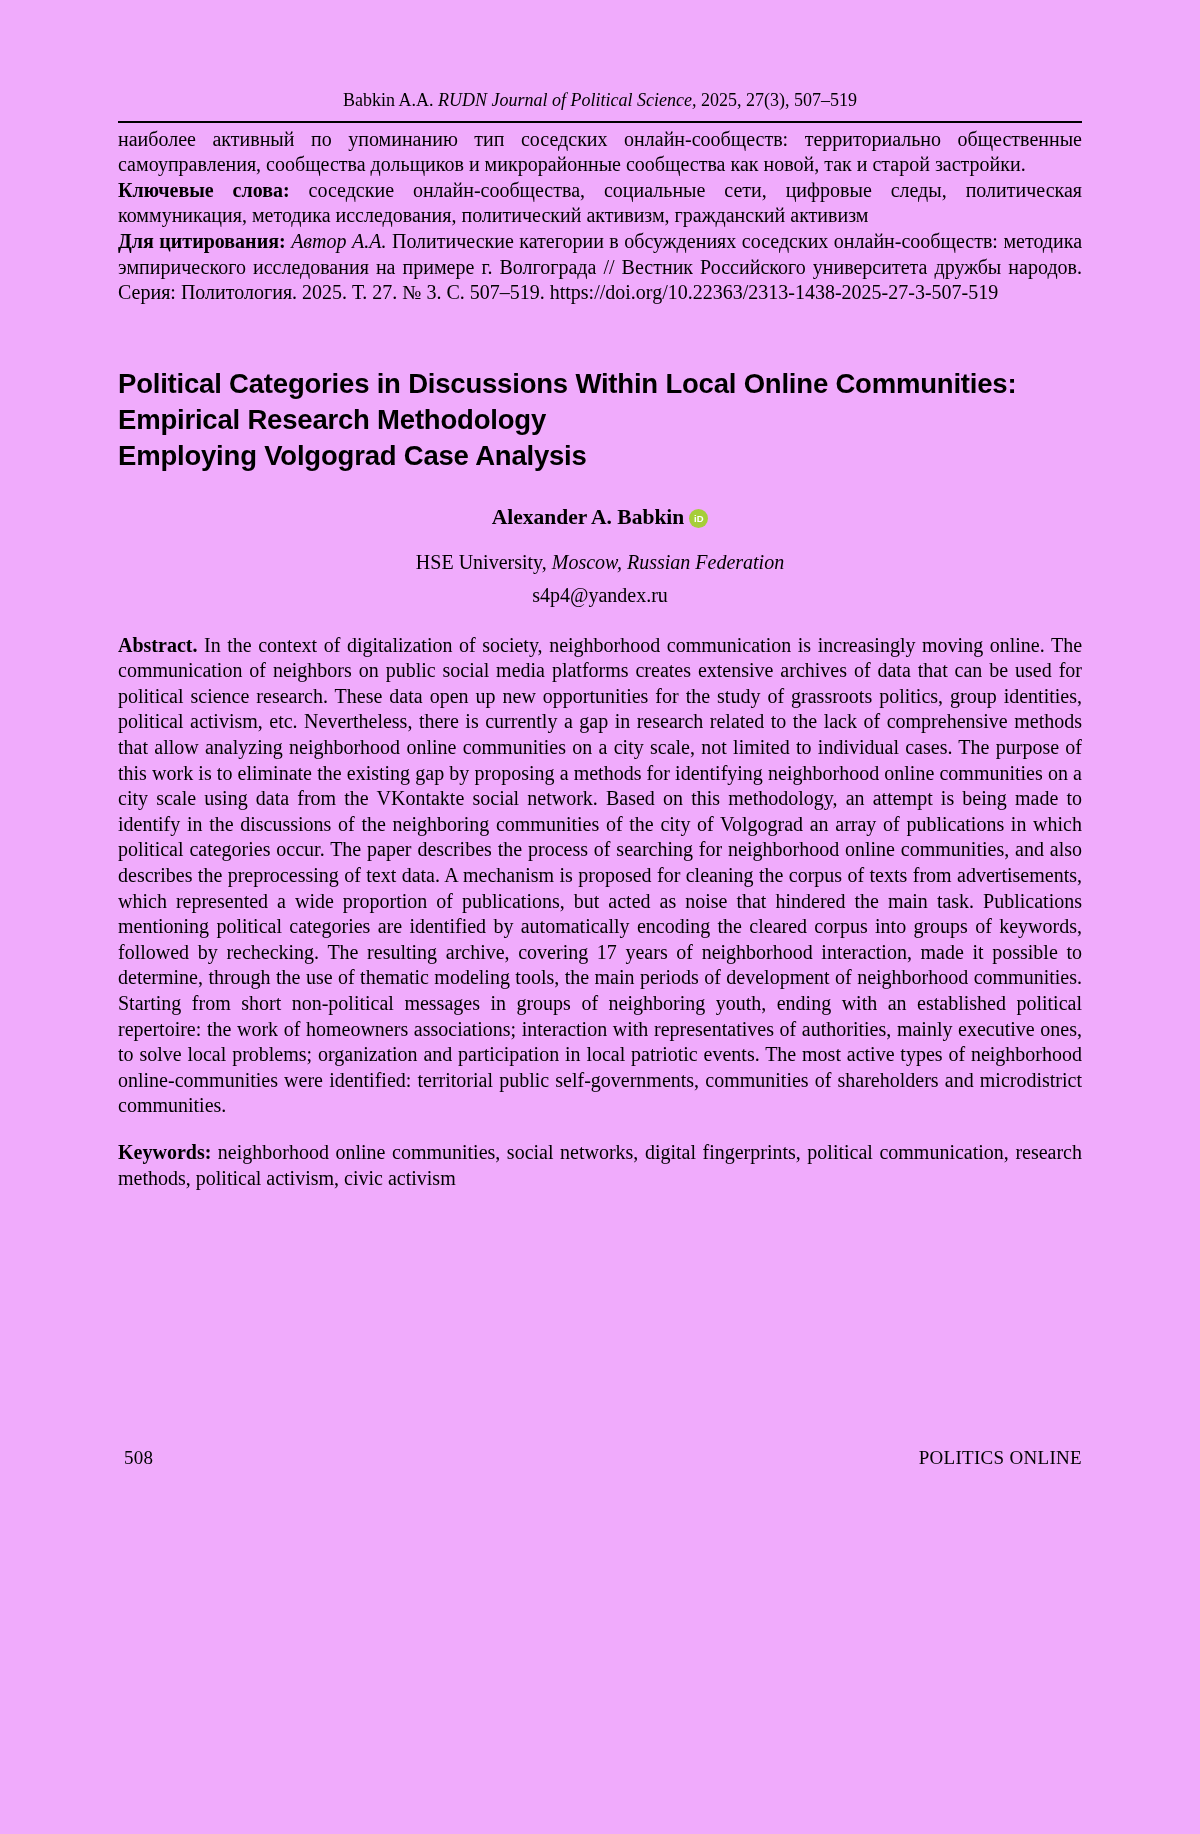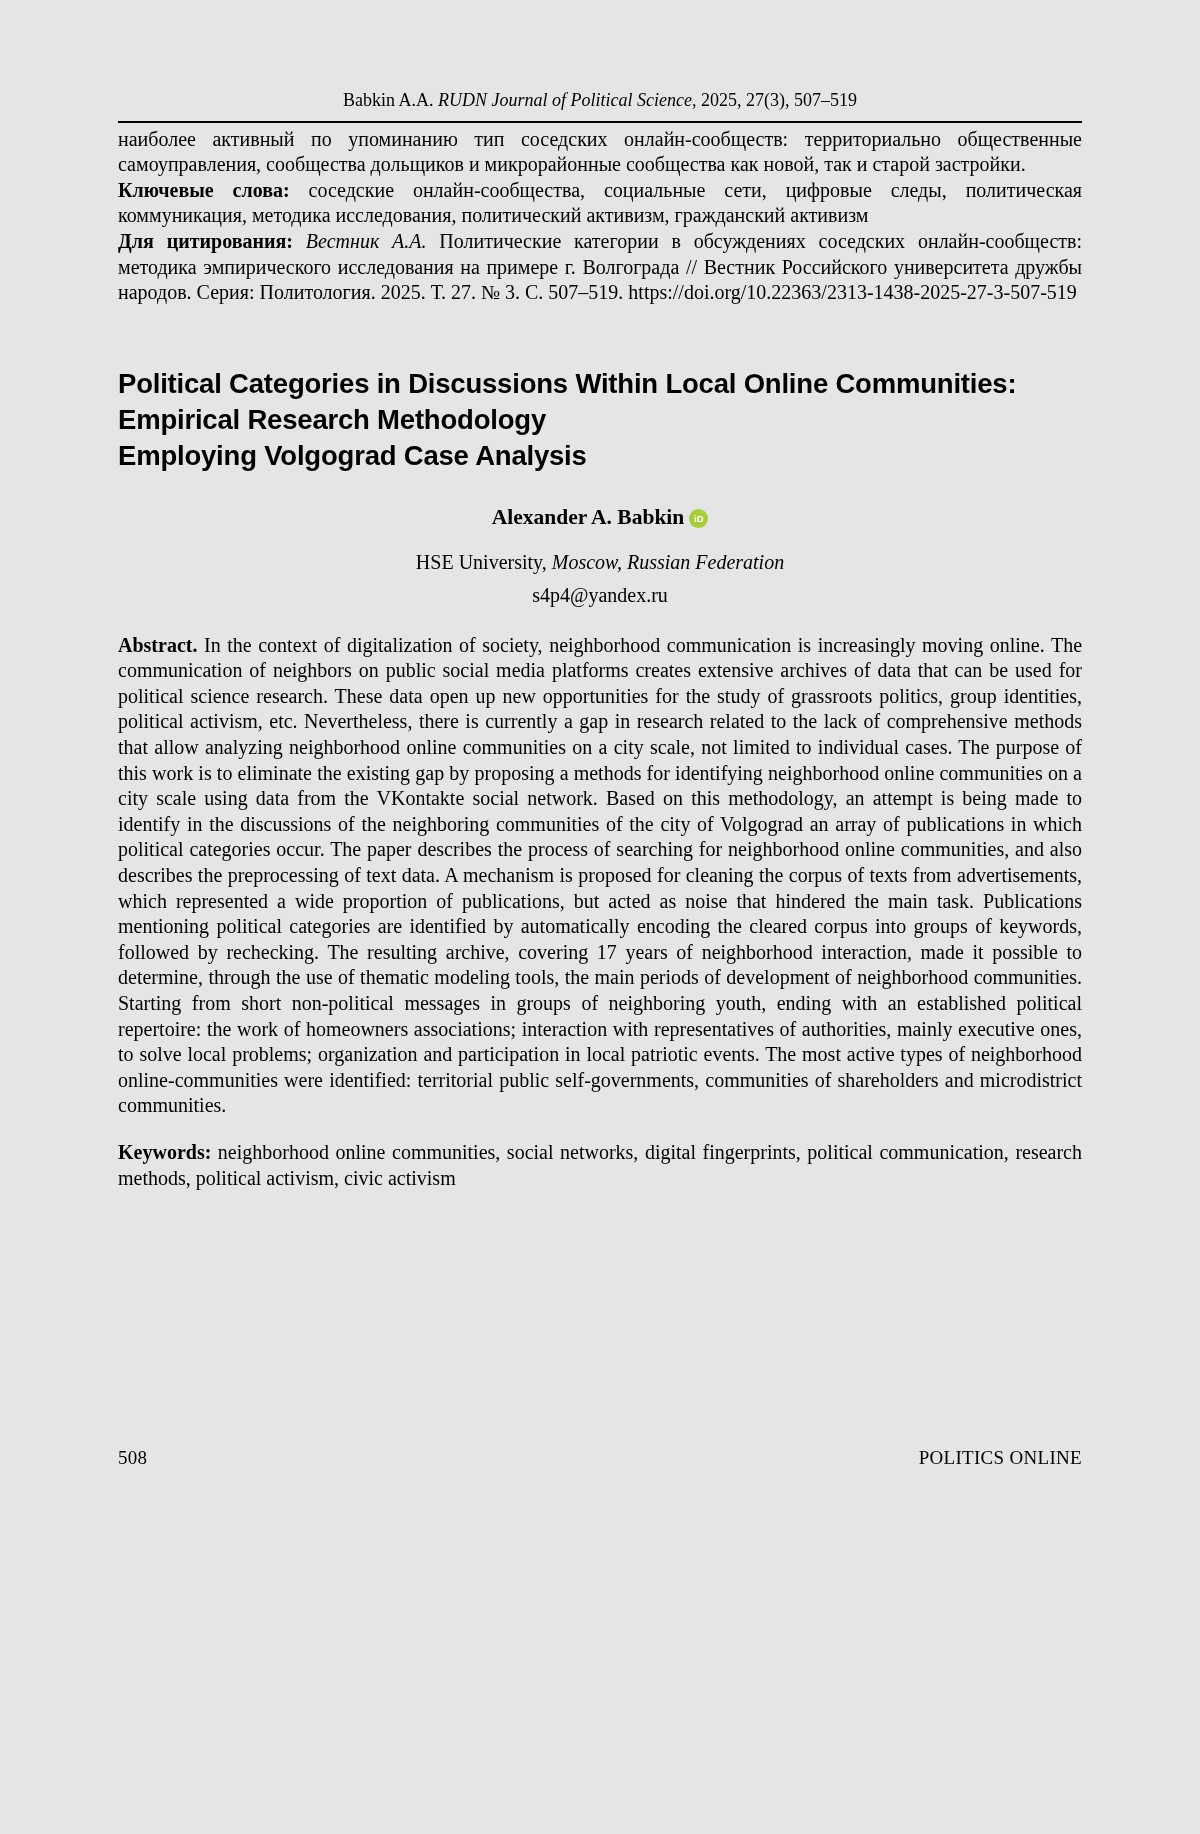--- a/index.html
+++ b/index.html
@@ -1,21 +1,21 @@
 <!DOCTYPE html>
 <html><head>
 <meta charset="utf-8">
 <style>
   * { margin: 0; padding: 0; box-sizing: border-box; }
   html, body { background: #ffffff; }
   .page {
     position: relative;
     width: 1200px;
     height: 1834px;
-    background: #e5e5e5;
+    background: #f0abfc;
     color: #000000;
     font-family: "Liberation Serif", serif;
     margin: 0 auto;
     overflow: hidden;
   }
   .content { padding: 90px 118px 0 118px; }
 
   .running-header {
     text-align: center;
     font-size: 18px;
@@ -79,21 +79,21 @@
     margin-top: 10px;
     text-align: center;
     font-size: 20px;
   }
   .abstract { margin-top: 26px; }
   .keywords { margin-top: 21px; }
 
   .footer {
     position: absolute;
     top: 1447px;
-    left: 118px;
+    left: 124px;
     right: 118px;
     display: flex;
     justify-content: space-between;
     font-size: 19px;
     letter-spacing: 0.3px;
   }
 </style>
 </head>
 <body>
 
@@ -112,21 +112,21 @@
     </p>
 
     <p class="para">
       <b>Ключевые слова:</b>
       <span>соседские онлайн-сообщества, социальные сети, цифровые следы, политическая коммуникация, методика исследования, политический активизм, гражданский активизм</span>
     </p>
 
 
     <p class="para">
       <b>Для цитирования:</b>
-      <i>Вестник А.А.</i>
+      <i>Автор А.А.</i>
       <span>Политические категории в обсуждениях соседских онлайн-сообществ: методика эмпирического исследования на примере г. Волгограда // Вестник Российского университета дружбы народов. Серия: Политология. 2025. Т. 27. № 3. С. 507–519.</span>
       <span class="doi">https://doi.org/10.22363/2313-1438-2025-27-3-507-519</span>
     </p>
 
     <h1 class="title">
       <span class="title-line">Political Categories in Discussions Within Local Online Communities:</span>
       <span class="title-line">Empirical Research Methodology</span>
       <span class="title-line">Employing Volgograd Case Analysis</span>
     </h1>
 

